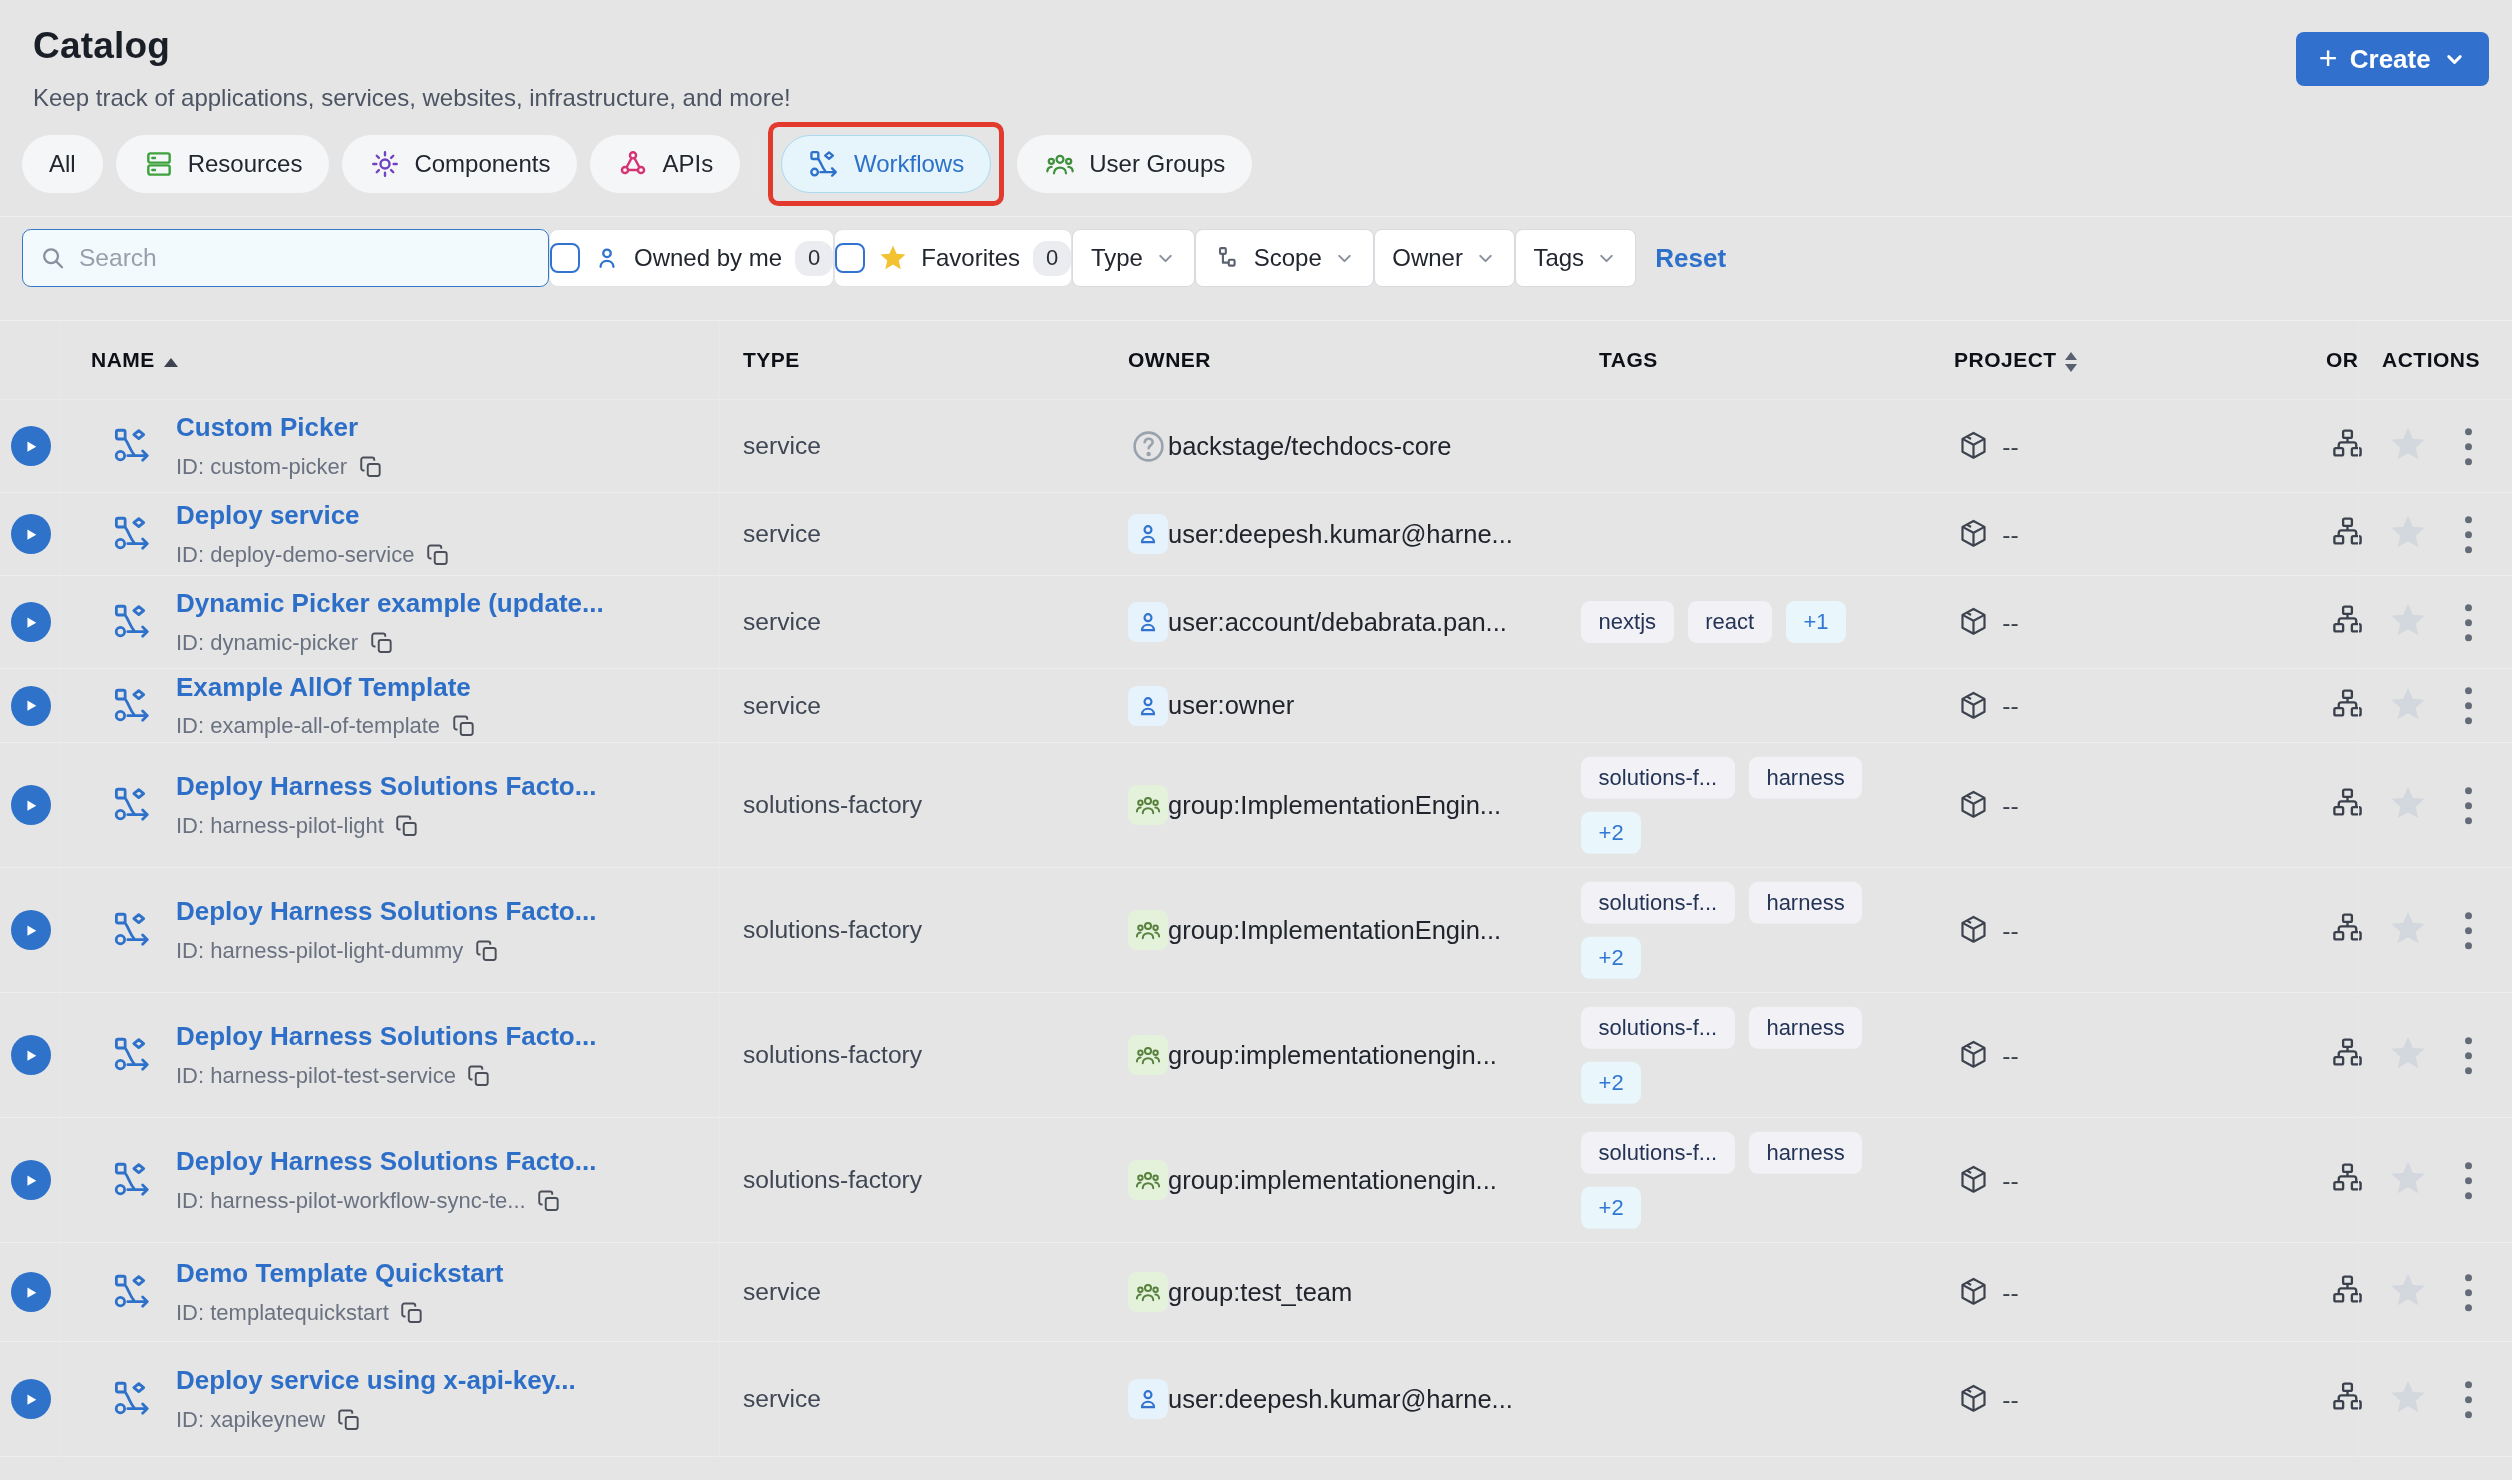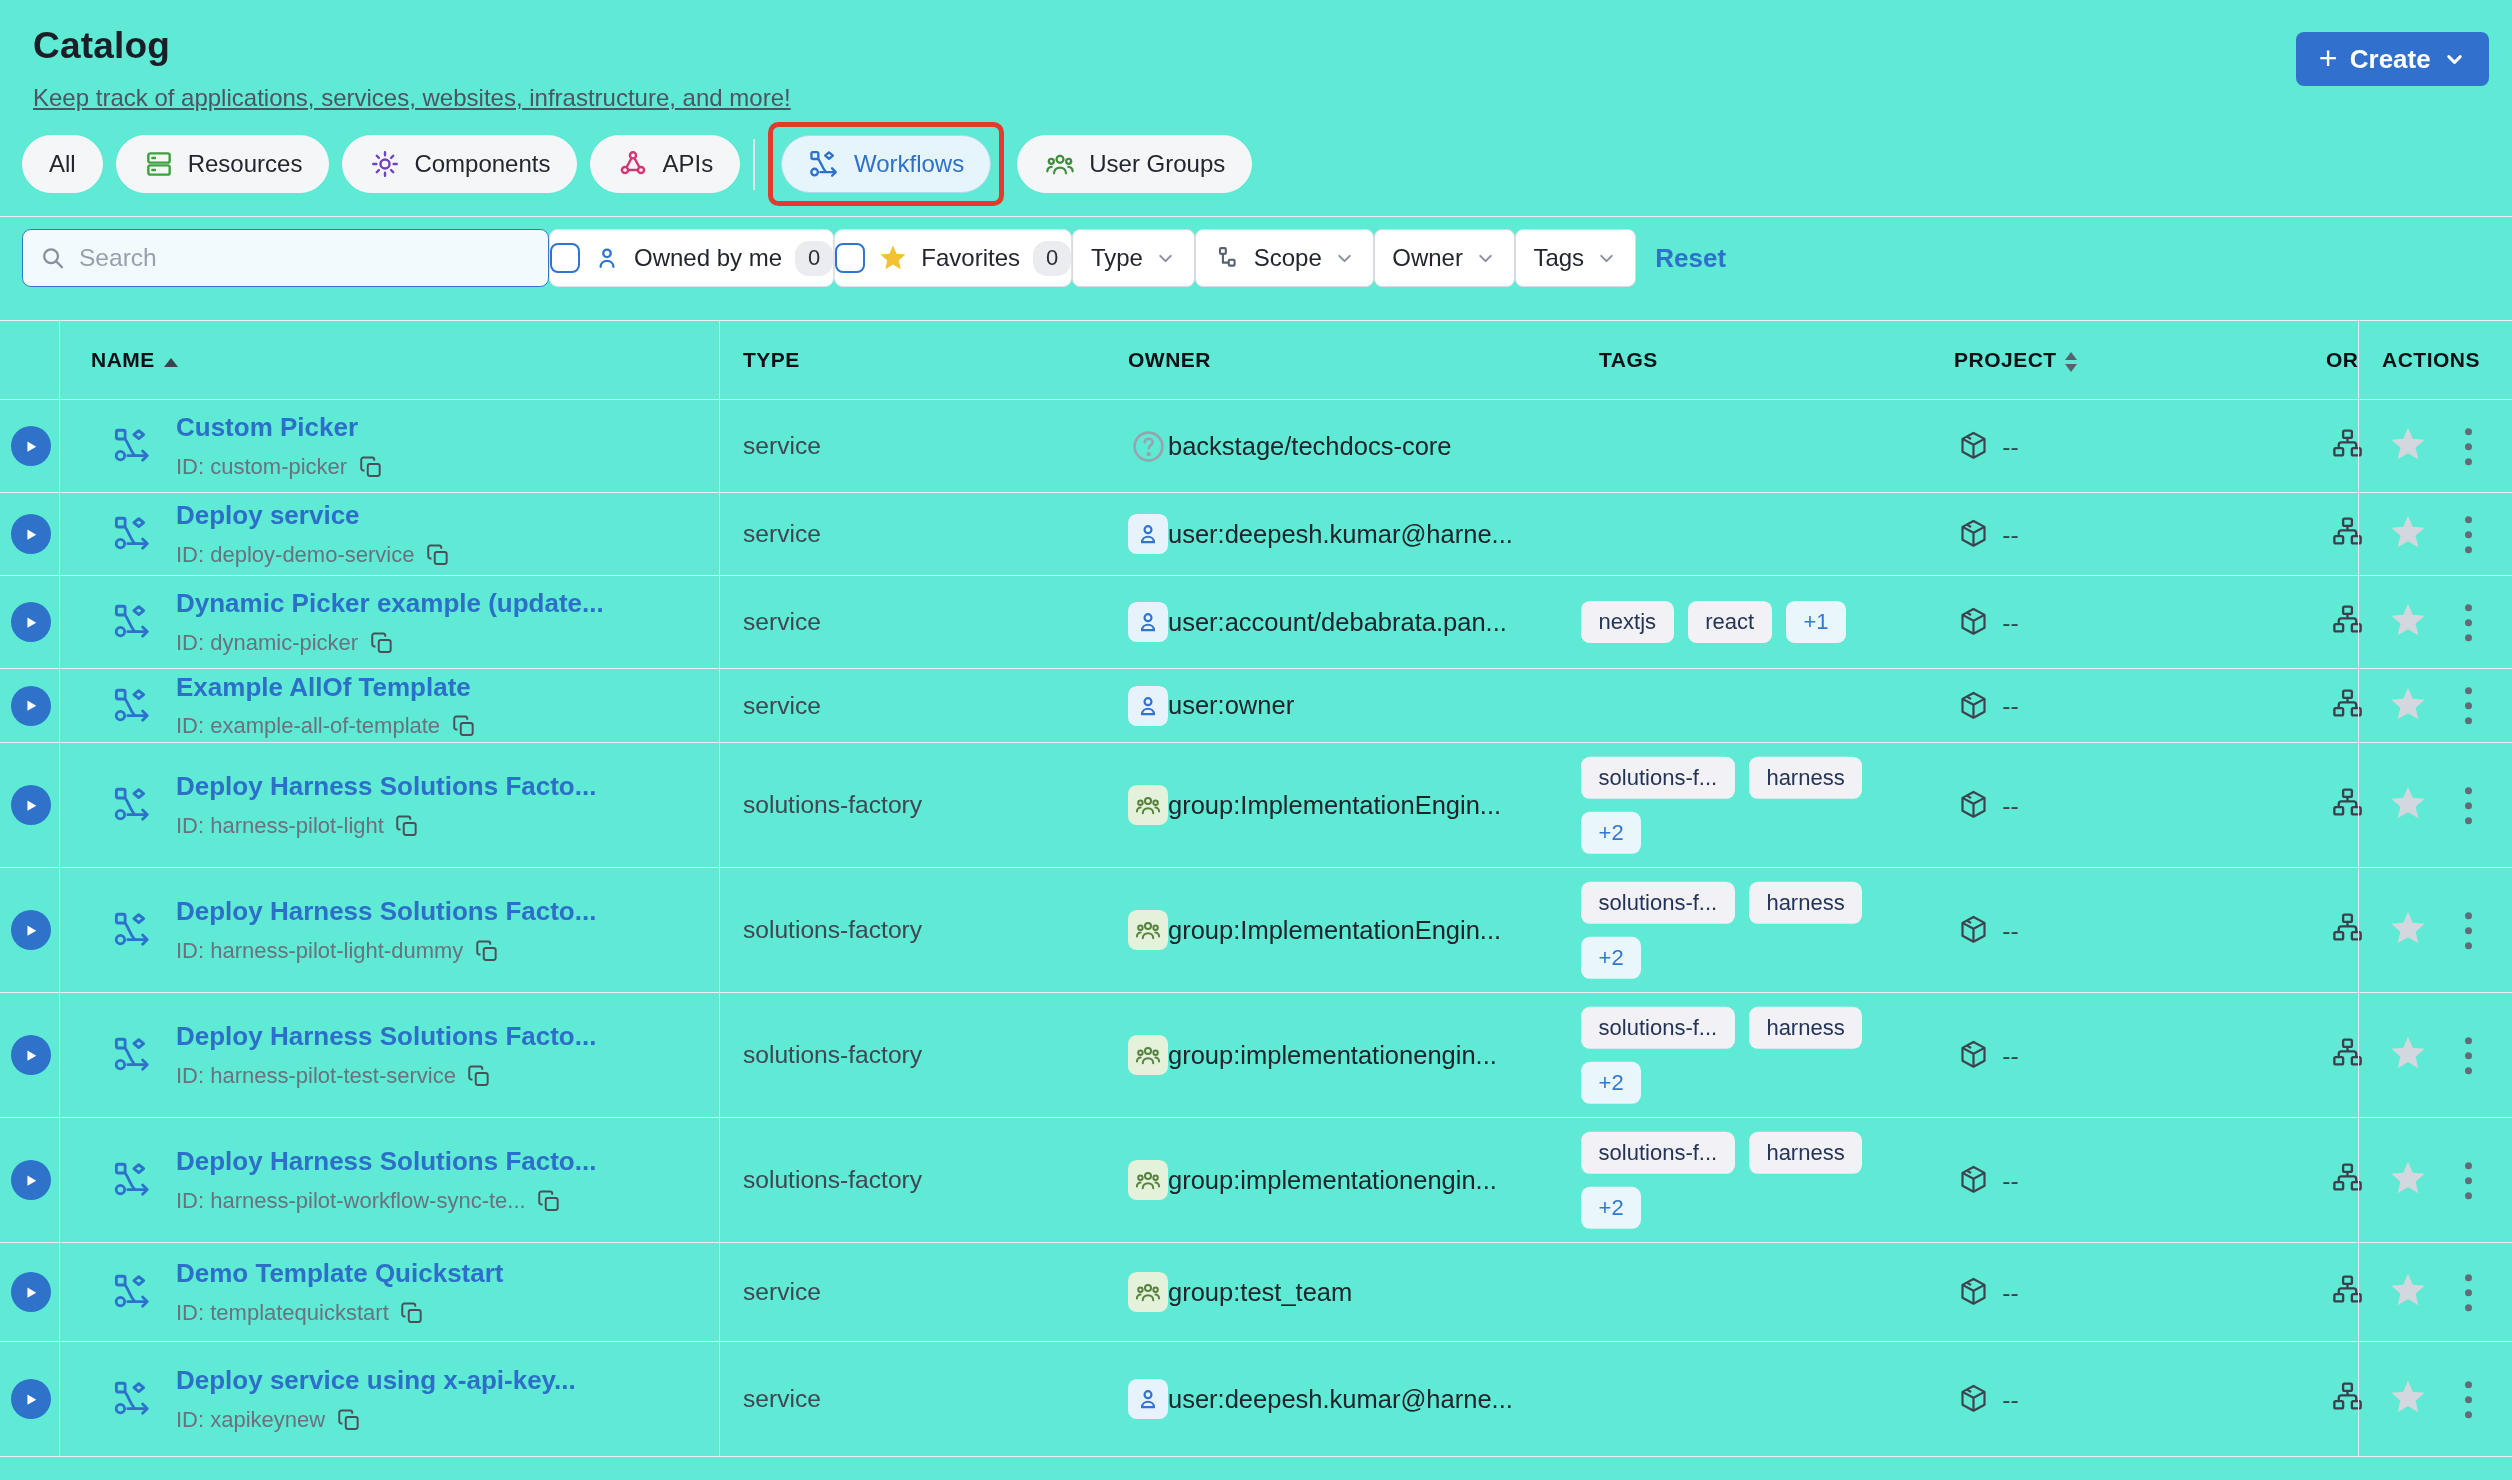--- a/index.html
+++ b/index.html
@@ -1,23 +1,23 @@
 <!DOCTYPE html>
 <html style="font-size:14px"><head>
 <meta charset="utf-8">
 <style>
   * { margin:0; padding:0; box-sizing:border-box; }
   html,body { width:2512px; height:1481px; overflow:hidden; background:#ffffff;
               font-family:"Liberation Sans", sans-serif; }
-  .page { position:relative; width:2512px; height:1481px; background:#5eead4; }
+  .page { position:relative; width:2512px; height:1481px; background:#e5e5e5; }
 
   
   .hdr { position:relative; padding:24.6px 0 0 33px; }
   .title { font-size:37px; font-weight:700; color:#1a1e26; letter-spacing:0.2px; }
-  .subtitle { font-size:24px; color:#4d5564; margin-top:17.6px;text-decoration:underline; }
+  .subtitle { font-size:24px; color:#4d5564; margin-top:17.6px; }
   .create-btn { position:absolute; right:23px; top:32px; height:54px; background:#3270ce;
     border:none; border-radius:8px; color:#fff; display:flex; align-items:center; gap:12.3px;
     padding:0 23px; font-size:26px; font-weight:700; cursor:pointer; font-family:inherit;}
   .create-btn .plus { font-size:32px; font-weight:400; line-height:1; margin-top:-2.6px;}
 
   
   .tabs { display:flex; align-items:center; gap:13px; margin-top:23px; padding:0 0 23px 22px;
           border-bottom:0.9px solid #edf0f3; }
   .tab { height:58px; border-radius:29px; background:#f5f6f8; border:0.9px solid #f5f6f8;
     display:flex; align-items:center; gap:13px; padding:0 26px; font-size:24px; color:#22262e;

